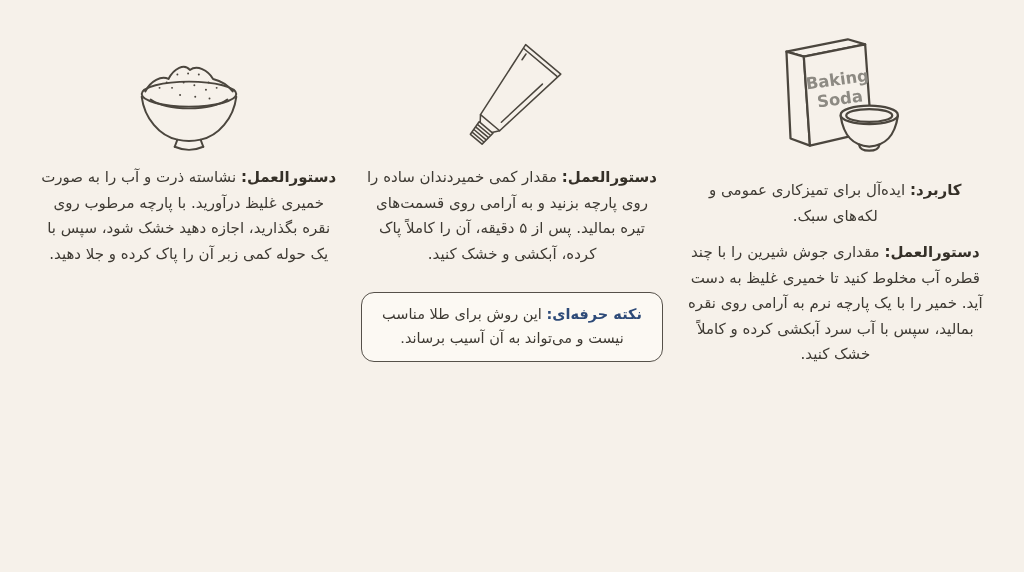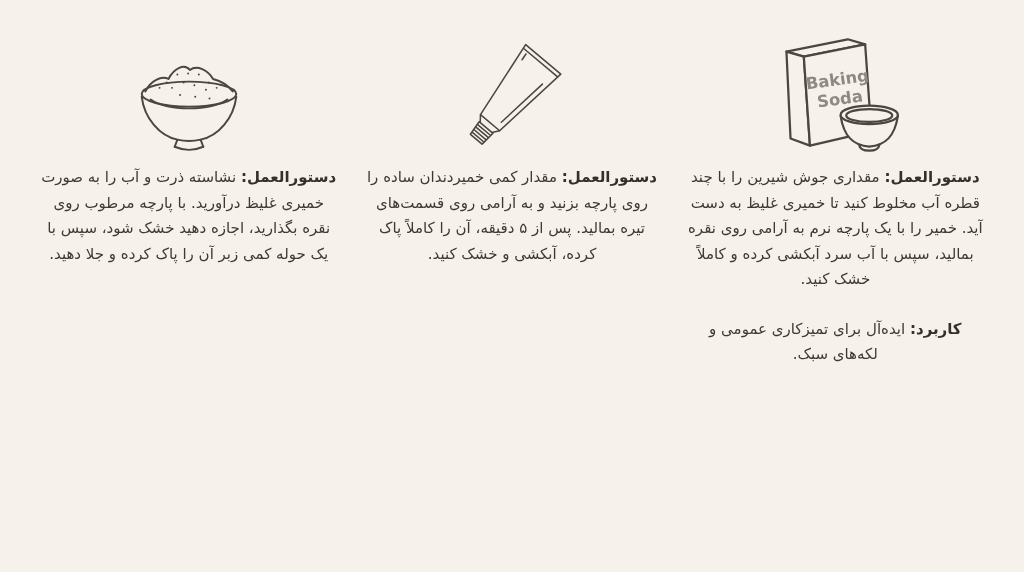--- a/index.html
+++ b/index.html
@@ -105,22 +105,22 @@
             <text class="box-label" x="71" y="67" text-anchor="middle">Soda</text>
           </g>
           <g class="line-art">
             <path class="fill-bg" d="M73,78 C76,98 85,107 101,108 C117,107 126,98 129,78 Z"></path>
             <ellipse class="fill-bg" cx="101" cy="77" rx="28" ry="9"></ellipse>
             <ellipse cx="101" cy="77.5" rx="22.5" ry="6.3"></ellipse>
             <path d="M91,106 Q92,112 101,112 Q110,112 111,106"></path>
           </g>
         </svg>
       </div>
+      <p class="body-text usage"><b>کاربرد:</b><span> ایده‌آل برای تمیزکاری عمومی و لکه‌های سبک.</span></p>
       <p class="body-text"><b>دستورالعمل:</b><span> مقداری جوش شیرین را با چند قطره آب مخلوط کنید تا خمیری غلیظ به دست آید. خمیر را با یک پارچه نرم به آرامی روی نقره بمالید، سپس با آب سرد آبکشی کرده و کاملاً خشک کنید.</span></p>
-      <p class="body-text usage"><b>کاربرد:</b><span> ایده‌آل برای تمیزکاری عمومی و لکه‌های سبک.</span></p>
     </div>
 
     <div class="column">
       <div class="icon-box">
         <svg width="132" height="115" viewBox="0 0 190 165">
           <g class="line-art" transform="translate(-2,10) rotate(-50 95 75)">
 
             <polygon points="18,64 40,62 40,88 18,86"></polygon>
             <line x1="22" y1="64.5" x2="22" y2="85.5"></line>
             <line x1="26.5" y1="64" x2="26.5" y2="86"></line>
@@ -132,20 +132,21 @@
             <path d="M49,57 L168,42 L168,108 L49,93 Z"></path>
 
             <line x1="162" y1="44" x2="162" y2="106"></line>
 
             <line x1="60" y1="87" x2="140" y2="97"></line>
             <line x1="148" y1="52" x2="158" y2="51"></line>
           </g>
         </svg>
       </div>
       <p class="body-text"><b>دستورالعمل:</b><span> مقدار کمی خمیردندان ساده را روی پارچه بزنید و به آرامی روی قسمت‌های تیره بمالید. پس از ۵ دقیقه، آن را کاملاً پاک کرده، آبکشی و خشک کنید.</span></p>
+      <div class="note-box"><span class="note-label">نکته حرفه‌ای:</span><span> این روش برای طلا مناسب نیست و می‌تواند به آن آسیب برساند.</span></div>
     </div>
 
     <div class="column">
       <div class="icon-box">
         <svg width="116" height="93" viewBox="0 0 130 104">
           <g class="line-art">
 
             <path d="M16,34 C22,22 34,16 42,20 C48,8 60,2 66,10 C74,4 86,10 92,20 C100,22 108,26 114,34"></path>
 
             <ellipse cx="65" cy="37" rx="53" ry="14"></ellipse>

